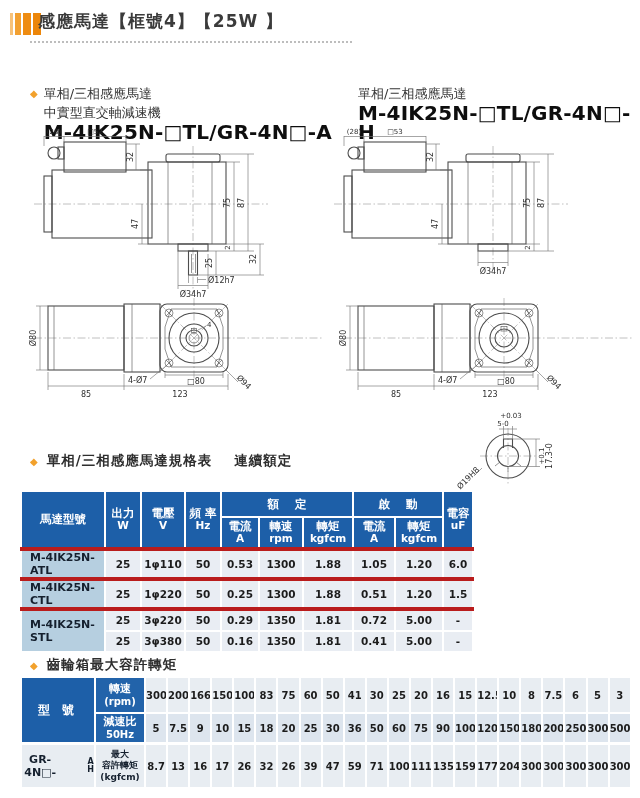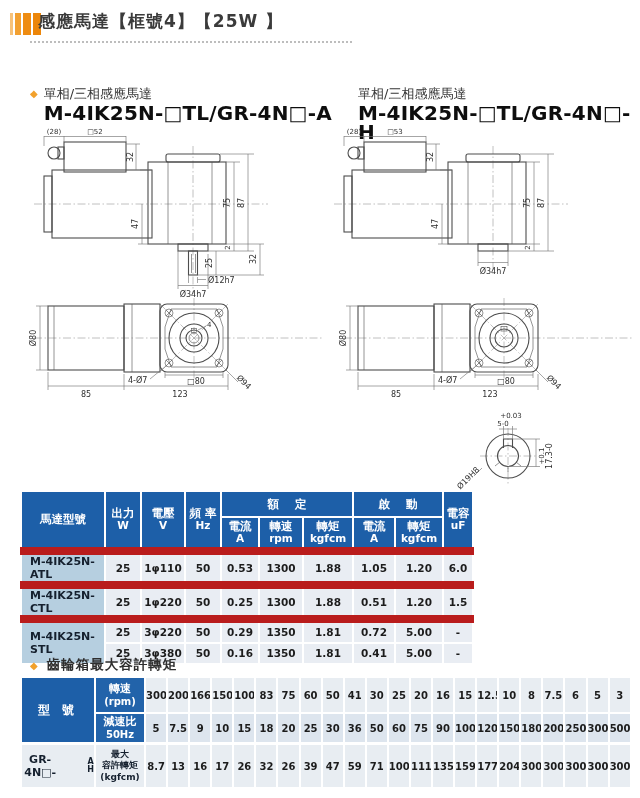--- a/index.html
+++ b/index.html
@@ -43,21 +43,21 @@
 
   
   table{border-collapse:collapse;table-layout:fixed;position:absolute;}
   th,td{overflow:hidden;}
   .spec{left:20px;top:490px;width:452px;font-size:11px;}
   .spec th{background:#1d5fa8;color:#fff;font-weight:bold;border:2px solid #fff;padding:2px 0;font-size:11.5px;line-height:1.12;text-align:center;}
   .spec th .u{font-size:10.5px;}
   .spec th.band{letter-spacing:6px;padding-left:6px;height:20px;}
   .spec td{background:#e9edf3;border:2px solid #fff;text-align:center;font-weight:bold;font-size:10.5px;color:#1c1c1c;height:25px;padding:0;}
   .spec tr.sm td{height:19px;}
-  .spec tr.gap td{border-top:8px solid #b91c1c;}
+  .spec tr.gap td{border-top:4px solid #b91c1c;}
   .spec td.model{background:#b6cfe0;text-align:left;padding-left:8px;color:#15202e;font-size:11px;}
 
   .gear{left:20px;top:676px;width:612px;}
   .gear th{border:2px solid #fff;text-align:center;padding:0;}
   .gear th.corner{background:#1d5fa8;color:#fff;font-size:12px;letter-spacing:4px;font-weight:bold;}
   .gear th.blue2{background:#2263aa;color:#fff;font-weight:bold;line-height:1.15;}
   .gear th.blue2 .l1{font-size:11px;}
   .gear th.blue2 .l2{font-size:10px;}
   .gear td{border:2px solid #fff;text-align:center;font-weight:bold;font-size:10px;color:#1c1c1c;padding:0;}
   .gear tr.g1 td{background:#e8edf2;height:34px;}
@@ -79,20 +79,21 @@
       <span class="b3"></span>
       <span class="b4"></span>
   </div>
   <div class="title">感應馬達【框號4】【25W 】</div>
   <div class="hdr-rule"></div>
 
   <div class="prod left">
     <span class="diamond">◆</span>
     <div class="lines">
       <div>單相/三相感應馬達</div>
+      <div>中實型直交軸減速機</div>
       <div class="model">M-4IK25N-□TL/GR-4N□-A</div>
     </div>
   </div>
   <div class="prod right">
     <div class="lines">
       <div>單相/三相感應馬達</div>
       <div class="model">M-4IK25N-□TL/GR-4N□-H</div>
     </div>
   </div>
 
@@ -263,20 +264,23 @@
     <text class="dt" x="108" y="85">4-Ø7</text>
     <text class="dt mid" x="176" y="86">□80</text>
     <text class="dt mid" x="222" y="86" transform="rotate(45 222 86)">Ø94</text>
     <text class="ds mid" x="181" y="120">+0.03</text>
     <text class="ds mid" x="173" y="127.5">5-0</text>
     <text class="dt mid" x="140" y="182" transform="rotate(-45 140 182)">Ø19H8</text>
     <text class="ds mid" x="214" y="158" transform="rotate(-90 214 158)">+0.1</text>
     <text class="dt mid" x="222" y="158" transform="rotate(-90 222 158)">17.3-0</text>
   </svg>
 
+  <div class="sec sec1">
+    <span class="diamond">◆</span><span>單相/三相感應馬達規格表</span><span class="sub">連續額定</span>
+  </div>
 
   <table class="spec">
     <colgroup>
       <col style="width:84px">
         <col style="width:36px">
         <col style="width:44px">
         <col style="width:36px">
       <col style="width:38px">
         <col style="width:44px">
         <col style="width:50px">

